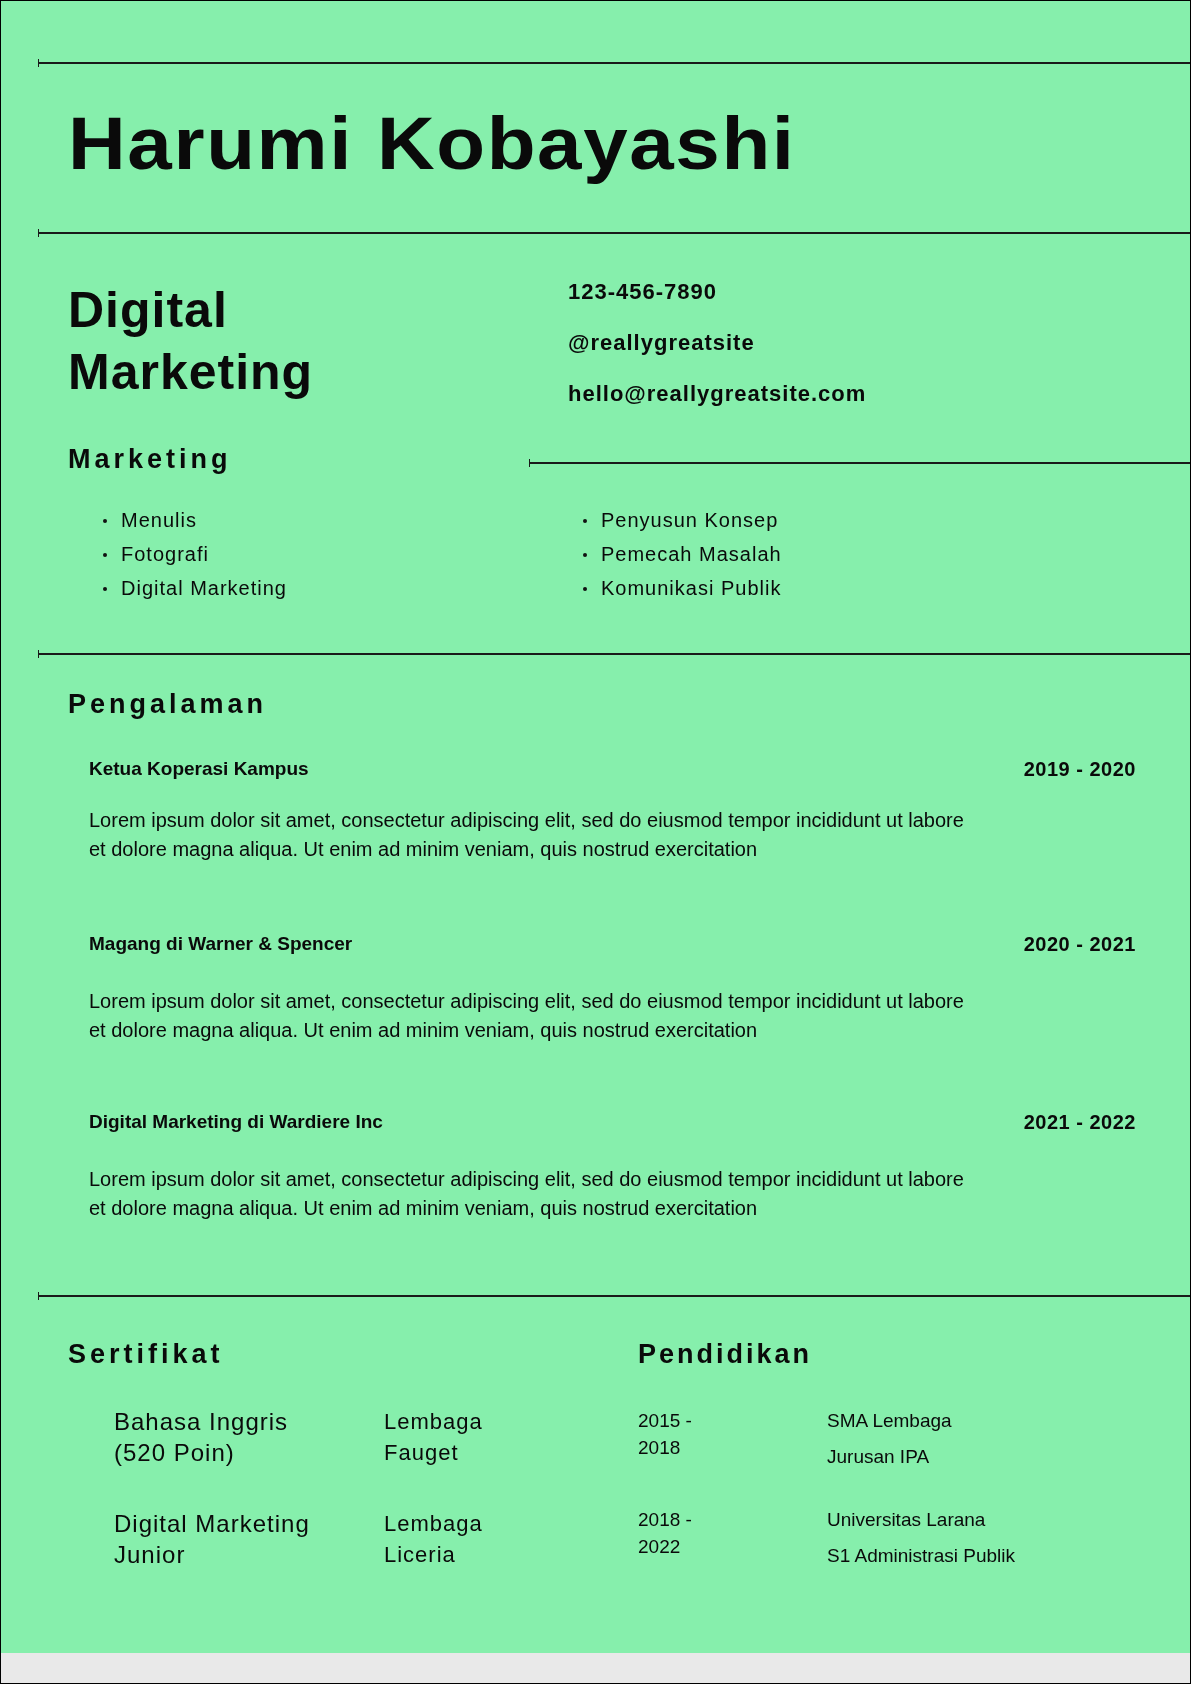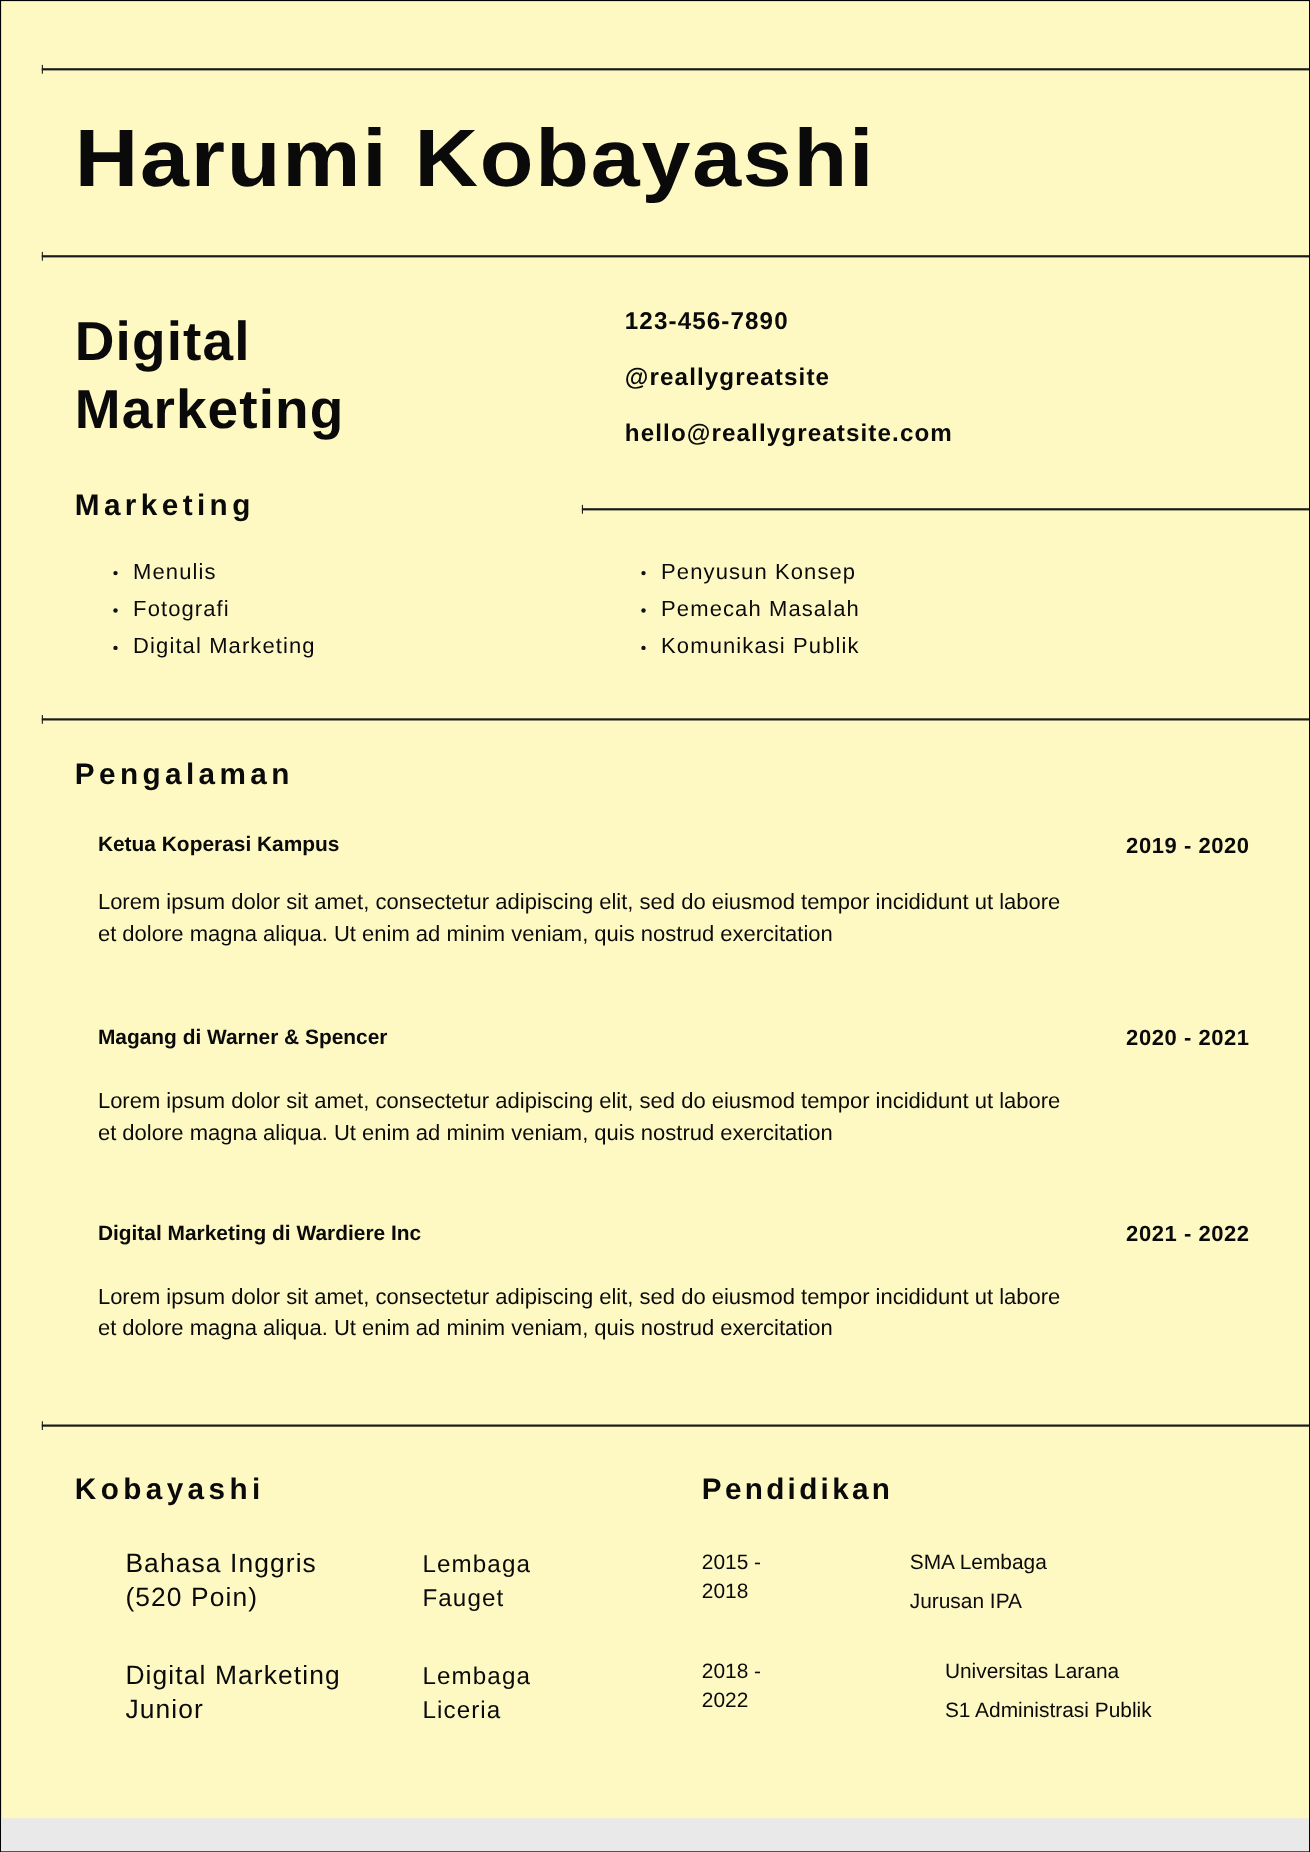--- a/index.html
+++ b/index.html
@@ -8,21 +8,21 @@
       background: #ffffff;
       position: relative;
       overflow: hidden;
       font-family: "Liberation Sans", sans-serif;
       color: #0a0a0a;
     }
     .page {
       position: absolute; left: 0; top: 0;
       width: 1189px; height: 1682px;
       border: 1px solid #000;
-      background: #fef9c3;
+      background: #86efac;
       overflow: hidden;
     }
     .footer-band {
       position: absolute; left: 0; right: 0; bottom: 0;
       height: 30px; background: #e9e9e9;
     }
     .rule {
       position: absolute; height: 2px; background: #1a1a1a;
     }
     .rule::before {
@@ -123,21 +123,21 @@
 
   <div class="abs" style="left:88px; top:1110px; width:1047px;">
     <div class="job-title abs" style="left:0; top:0;">Digital Marketing di Wardiere Inc</div>
     <div class="job-years abs" style="right:0; top:0;">2021 - 2022</div>
     <div class="job-desc abs" style="left:0; top:54px;">
       <div>Lorem ipsum dolor sit amet, consectetur adipiscing elit, sed do eiusmod tempor incididunt ut labore</div>
       <div>et dolore magna aliqua. Ut enim ad minim veniam, quis nostrud exercitation</div>
     </div>
   </div>
 
-  <div class="abs section-title" style="left:67px; top:1338px;">Kobayashi</div>
+  <div class="abs section-title" style="left:67px; top:1338px;">Sertifikat</div>
 
   <div class="abs" style="left:88px; top:1405px;">
     <div class="cert-name">
       <div>Bahasa Inggris</div>
       <div>(520 Poin)</div>
     </div>
   </div>
   <div class="abs cert-org" style="left:383px; top:1405px;">
     <div>Lembaga</div>
     <div>Fauget</div>
@@ -162,19 +162,19 @@
   </div>
   <div class="abs edu-school" style="left:826px; top:1402px;">
     <div>SMA Lembaga</div>
     <div>Jurusan IPA</div>
   </div>
 
   <div class="abs edu-years" style="left:637px; top:1505px;">
     <div>2018 -</div>
     <div>2022</div>
   </div>
-  <div class="abs edu-school" style="left:826px; top:1501px;margin-left:32px;">
+  <div class="abs edu-school" style="left:826px; top:1501px;">
     <div>Universitas Larana</div>
     <div>S1 Administrasi Publik</div>
   </div>
 
   <div class="footer-band"></div>
 </div>
 
 </body></html>

